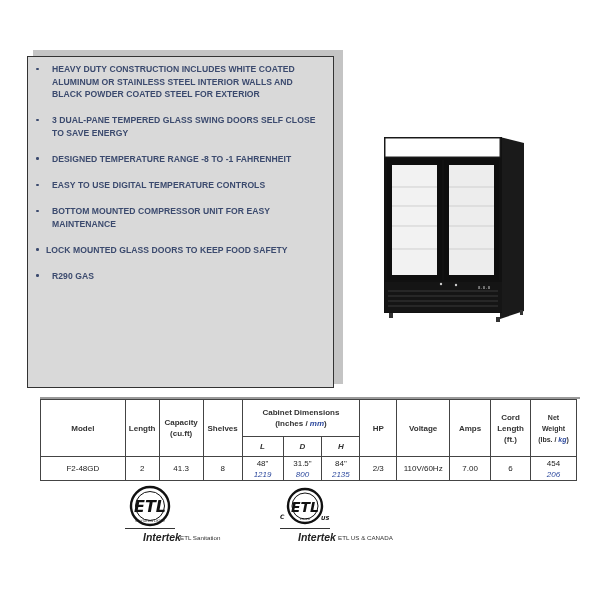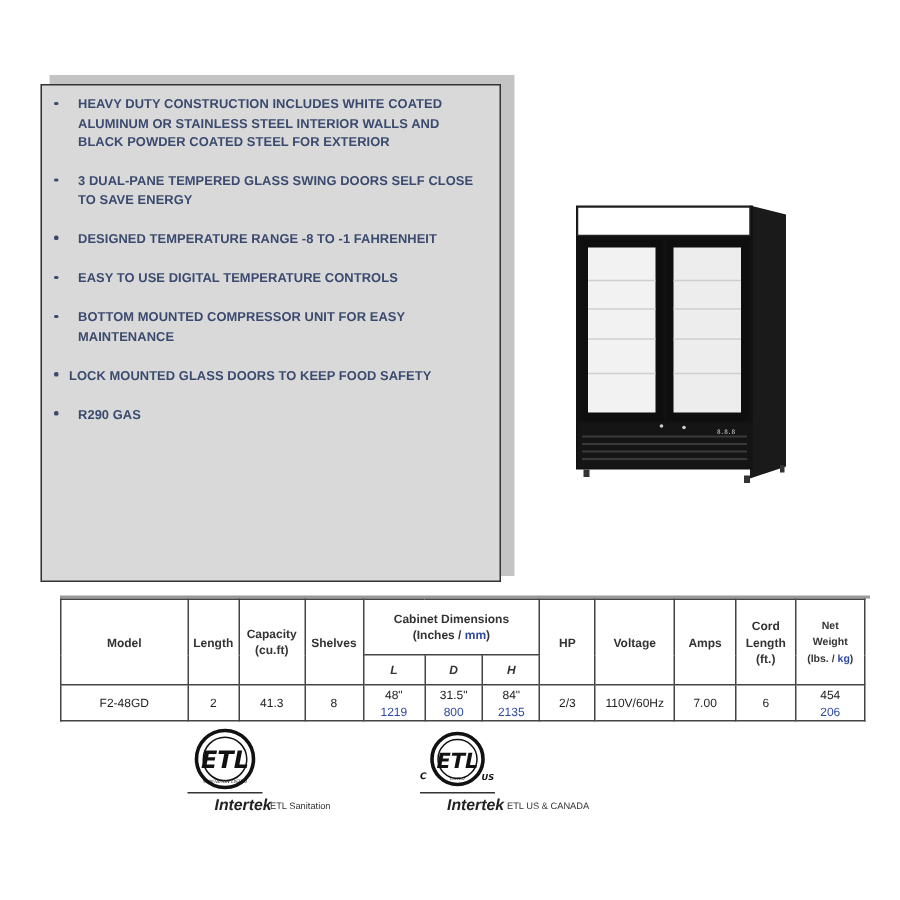--- a/index.html
+++ b/index.html
@@ -32,21 +32,21 @@
   table.spec {
     position: absolute; left: 40px; top: 399px; width: 537px; border-collapse: collapse;
     font-family: "Liberation Sans", sans-serif; color: #222;
   }
   table.spec td, table.spec th {
     border: 1px solid #444; text-align: center; vertical-align: middle;
     font-size: 8px; font-weight: normal; padding: 0 2px; line-height: 11px;
   }
   table.spec th { font-weight: bold; color: #333; }
   table.spec .sub { font-style: italic; font-weight: bold; }
-  .mm { color: #2e4a9e; }
+  .mm { color: #2e4a9e; font-style: italic; }
   .small { font-size: 7px !important; }
   .logo { position: absolute; font-style: italic; }
   .logo .intertek { font-weight: bold; font-size: 10.5px; color: #222; position: absolute; left: 12px; top: 46px; width: 56px; text-align: center; }
   .logo .line { position: absolute; left: 3px; top: 43px; width: 50px; height: 1px; background: #333; }
   .logo-caption { position: absolute; font-size: 6.2px; color: #333; }
 </style>
 </head>
 <body>
 
 <div class="panel-shadow"></div>

